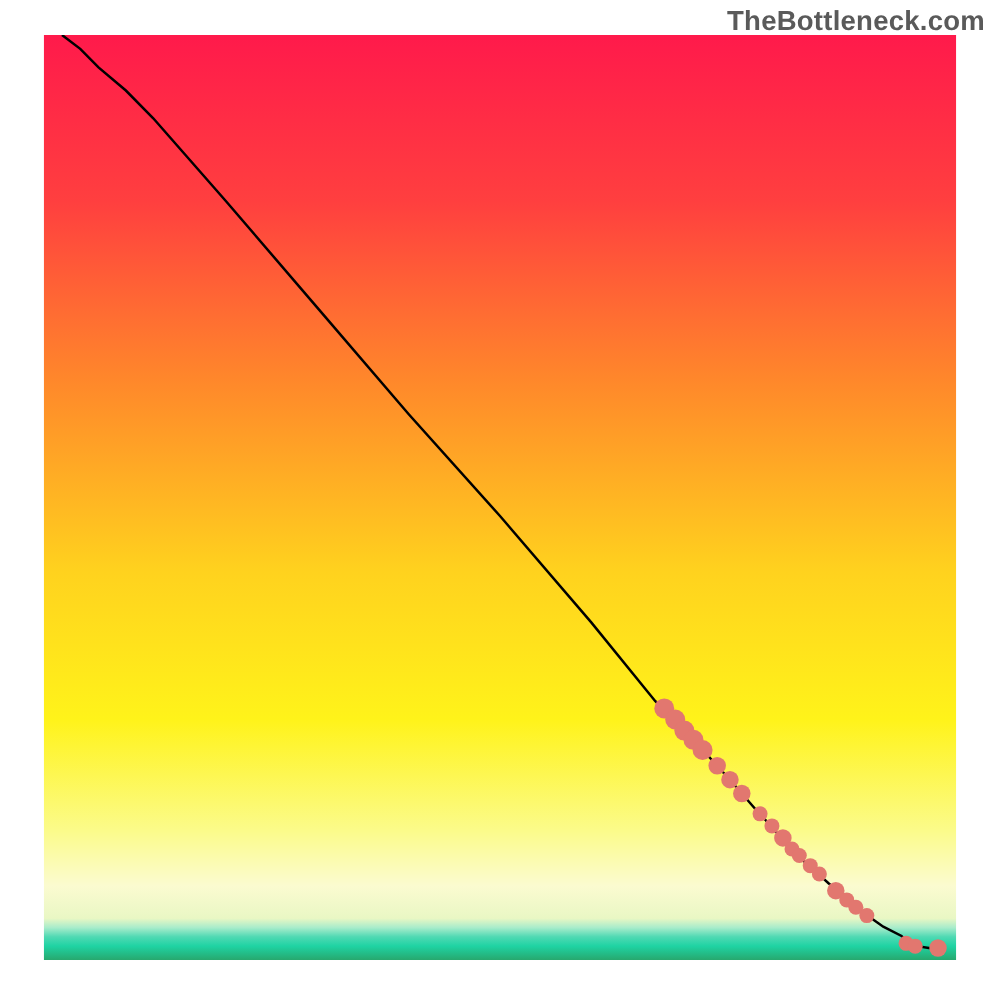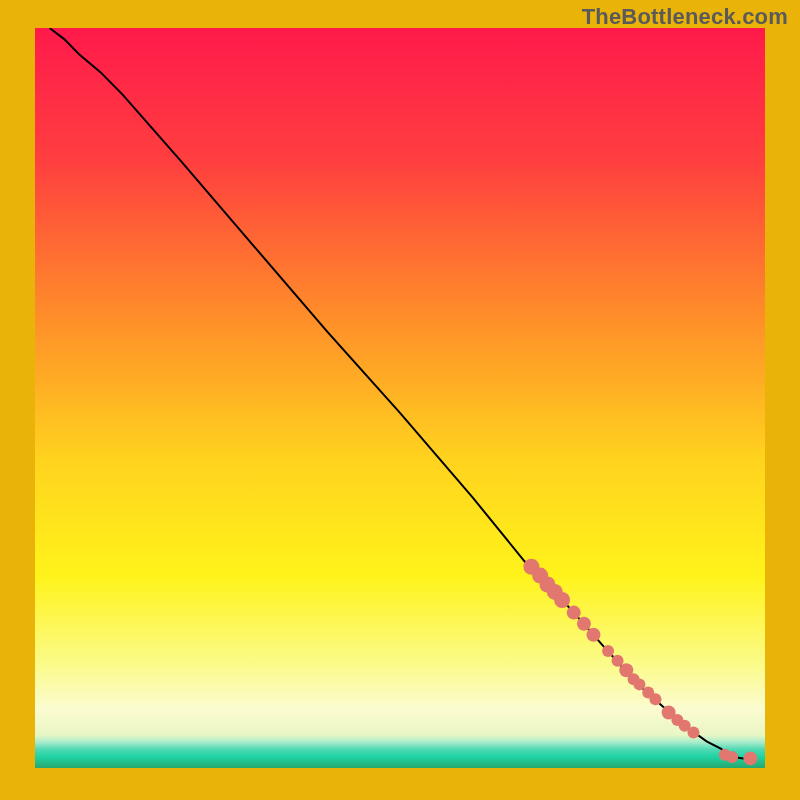--- a/index.html
+++ b/index.html
@@ -1,21 +1,21 @@
 <!DOCTYPE html>
 <html><head>
 <meta charset="utf-8">
 <style>
   * { margin: 0; padding: 0; box-sizing: border-box; }
   html, body { width: 800px; height: 800px; background: #000; overflow: hidden; }
   .frame {
     position: relative;
     width: 800px;
     height: 800px;
-    background: #eab308;
+    background: #ffffff;
   }
   .watermark {
     position: absolute;
     top: 4px;
     right: 12px;
     font-family: Arial, Helvetica, sans-serif;
     font-size: 22px;
     font-weight: 600;
     color: #5a5a5a;
     letter-spacing: 0.2px;

